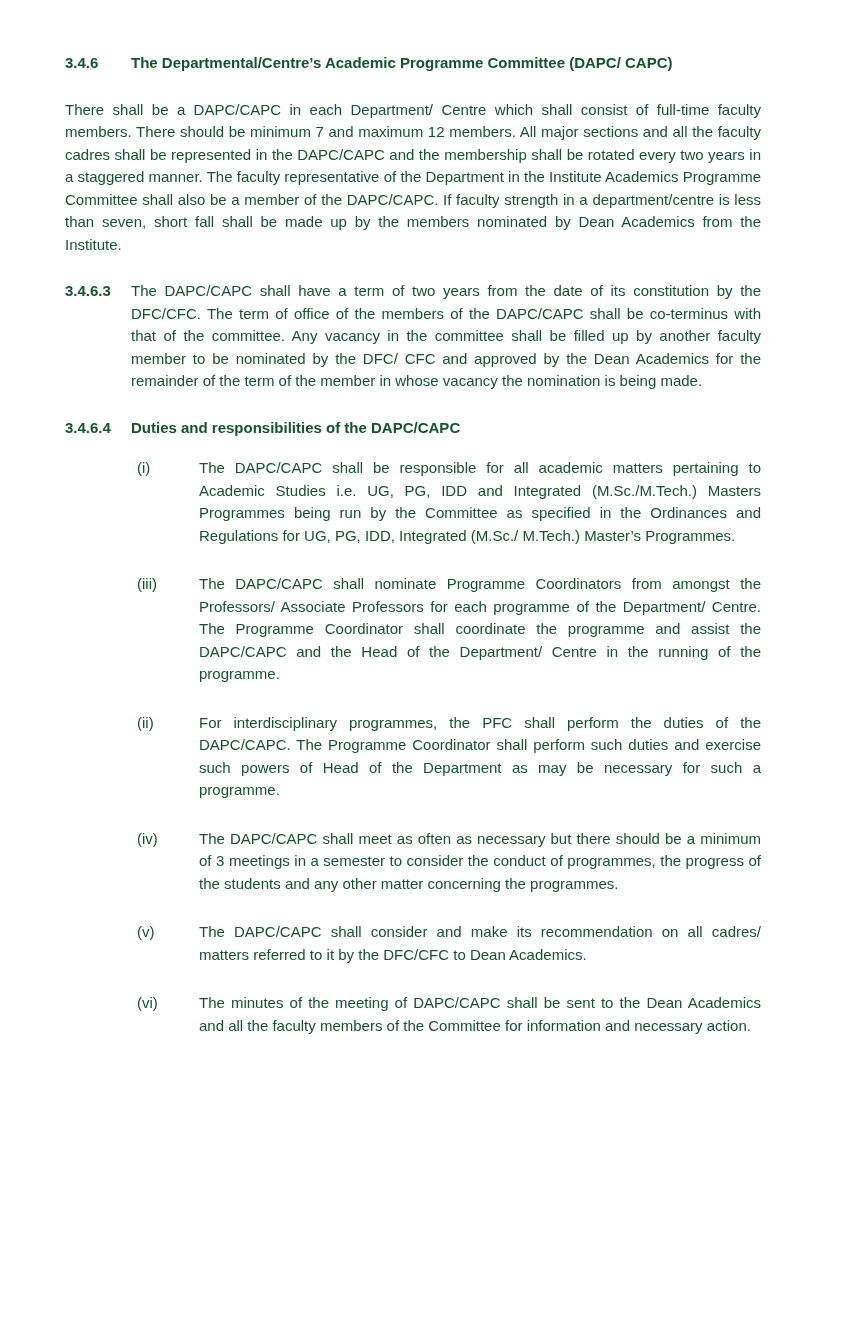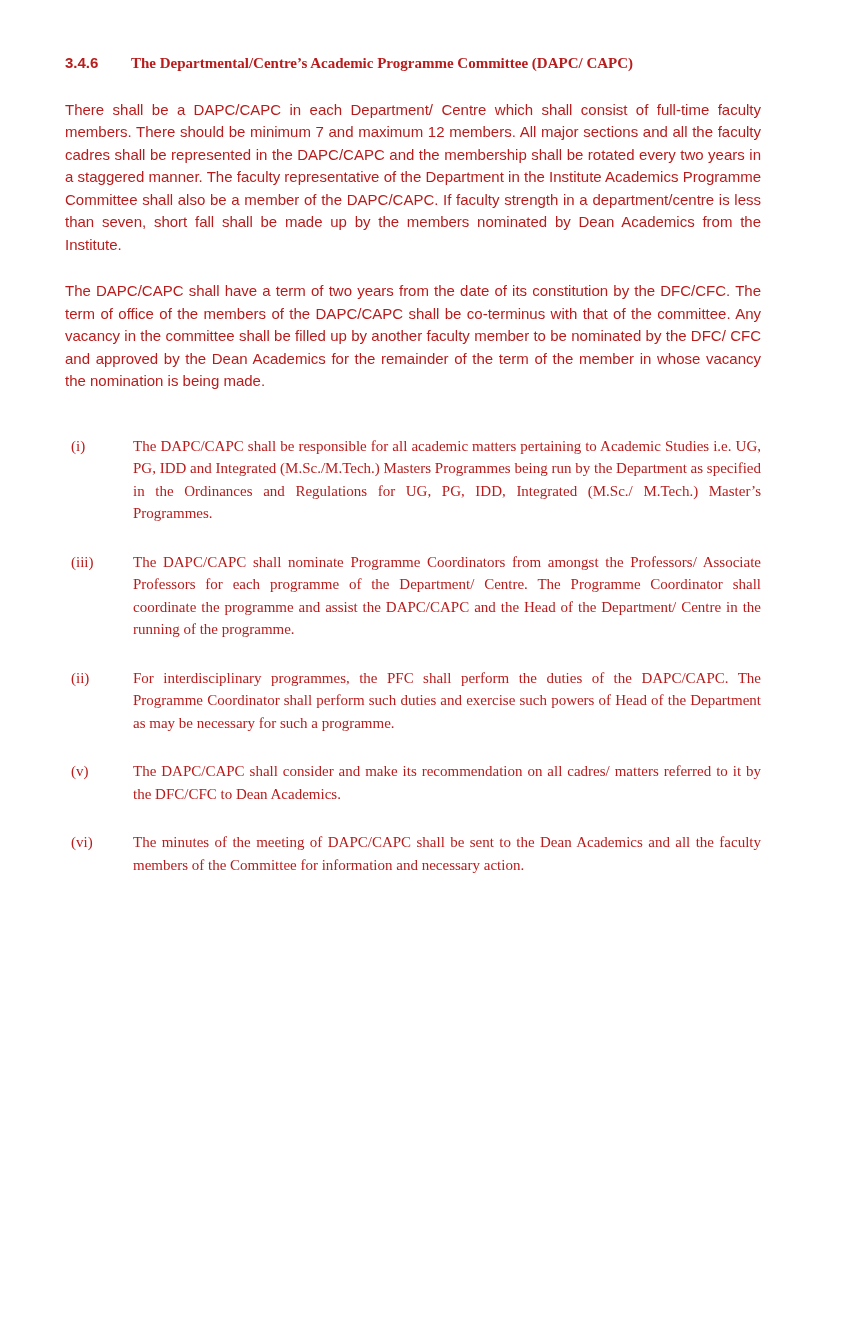--- a/index.html
+++ b/index.html
@@ -5,21 +5,21 @@
   * { margin: 0; padding: 0; box-sizing: border-box; }
   html, body { background: #ffffff; }
   .page {
     position: relative;
     width: 863px;
     height: 1320px;
     background: #ffffff;
     font-family: "Liberation Sans", sans-serif;
     font-size: 15px;
     line-height: 1.5;
-    color: #b91c1c;
+    color: #14532d;
     overflow: hidden;
   }
   .content {
     padding: 52px 102px 20px 65px;
   }
   .section {
     display: flex;
     margin-bottom: 24px;
   }
   .section-number {
@@ -27,21 +27,20 @@
     flex-shrink: 0;
     font-weight: bold;
   }
   .section-body {
     flex: 1;
     text-align: justify;
   }
   .section-body.heading {
     font-weight: bold;
     text-align: left;
-    font-family: Liberation Serif, serif;
   }
   .sub-items {
     margin-top: 18px;
     padding-left: 6px;
     font-weight: normal;
   }
   .sub-item {
     display: flex;
     margin-bottom: 26px;
   }
@@ -66,42 +65,49 @@
       <div class="section-number">3.4.6</div>
       <div class="section-body heading">The Departmental/Centre’s Academic Programme Committee (DAPC/ CAPC)</div>
     </div>
 
     <div class="section">
       <div class="section-body">There shall be a DAPC/CAPC in each Department/ Centre which shall consist of full-time faculty members. There should be minimum 7 and maximum 12 members. All major sections and all the faculty cadres shall be represented in the DAPC/CAPC and the membership shall be rotated every two years in a staggered manner.  The faculty representative of the Department in the Institute Academics Programme Committee shall also be a member of the DAPC/CAPC. If faculty strength in a department/centre is less than seven, short fall shall be made up by the members nominated by Dean Academics from the Institute.</div>
     </div>
 
 
     <div class="section">
+      <div class="section-number">3.4.6.3</div>
       <div class="section-body">The DAPC/CAPC shall have a term of two years from the date of its constitution by the DFC/CFC. The term of office of the members of the DAPC/CAPC shall be co-terminus with that of the committee. Any vacancy in the committee shall be filled up by another faculty member to be nominated by the DFC/ CFC and approved by the Dean Academics for the remainder of the term of the member in whose vacancy the nomination is being made.</div>
     </div>
 
     <div class="section">
+      <div class="section-number">3.4.6.4</div>
       <div class="section-body heading">
+        <div>Duties and responsibilities of the DAPC/CAPC</div>
         <div class="sub-items">
 
           <div class="sub-item">
             <div class="sub-item-label">(i)</div>
-            <div class="sub-item-text">The DAPC/CAPC shall be responsible for all academic matters pertaining to Academic Studies i.e. UG, PG, IDD and Integrated (M.Sc./M.Tech.) Masters Programmes being run by the Department as specified in the Ordinances and Regulations for UG, PG, IDD, Integrated  (M.Sc./ M.Tech.) Master’s Programmes.</div>
+            <div class="sub-item-text">The DAPC/CAPC shall be responsible for all academic matters pertaining to Academic Studies i.e. UG, PG, IDD and Integrated (M.Sc./M.Tech.) Masters Programmes being run by the Committee as specified in the Ordinances and Regulations for UG, PG, IDD, Integrated  (M.Sc./ M.Tech.) Master’s Programmes.</div>
           </div>
 
           <div class="sub-item">
             <div class="sub-item-label">(iii)</div>
             <div class="sub-item-text">The DAPC/CAPC shall nominate Programme Coordinators from amongst the Professors/ Associate Professors for each programme of the Department/ Centre. The Programme Coordinator shall coordinate the programme and assist the DAPC/CAPC and the Head of the Department/ Centre in the running of the programme.</div>
           </div>
 
           <div class="sub-item">
             <div class="sub-item-label">(ii)</div>
             <div class="sub-item-text">For interdisciplinary programmes, the PFC shall perform the duties of the DAPC/CAPC. The Programme Coordinator shall perform such duties and exercise such powers of Head of the Department as may be necessary for such a programme.</div>
           </div>
 
+          <div class="sub-item">
+            <div class="sub-item-label">(iv)</div>
+            <div class="sub-item-text">The DAPC/CAPC shall meet as often as necessary but there should be a minimum of 3 meetings in a semester to consider the conduct of programmes, the progress of the students and any other matter concerning the programmes.</div>
+          </div>
 
           <div class="sub-item">
             <div class="sub-item-label">(v)</div>
             <div class="sub-item-text">The DAPC/CAPC shall consider and make its recommendation on all cadres/ matters referred to it by the DFC/CFC to Dean Academics.</div>
           </div>
 
           <div class="sub-item">
             <div class="sub-item-label">(vi)</div>
             <div class="sub-item-text">The minutes of the meeting of DAPC/CAPC shall be sent to the Dean Academics and all the faculty members of the Committee for information and necessary action.</div>
           </div>

